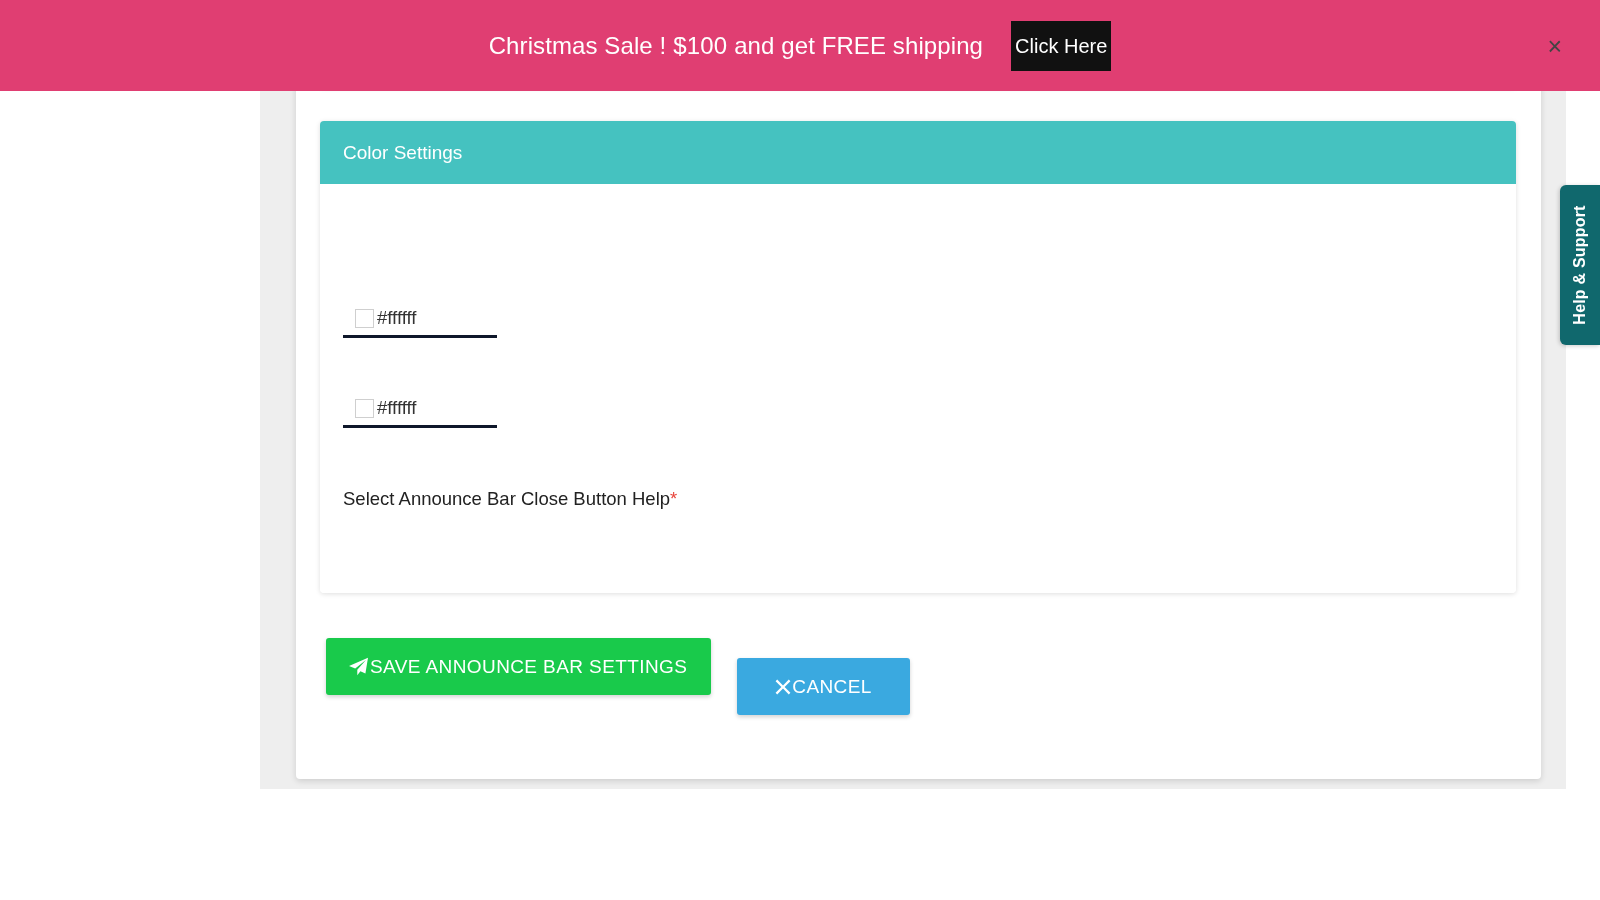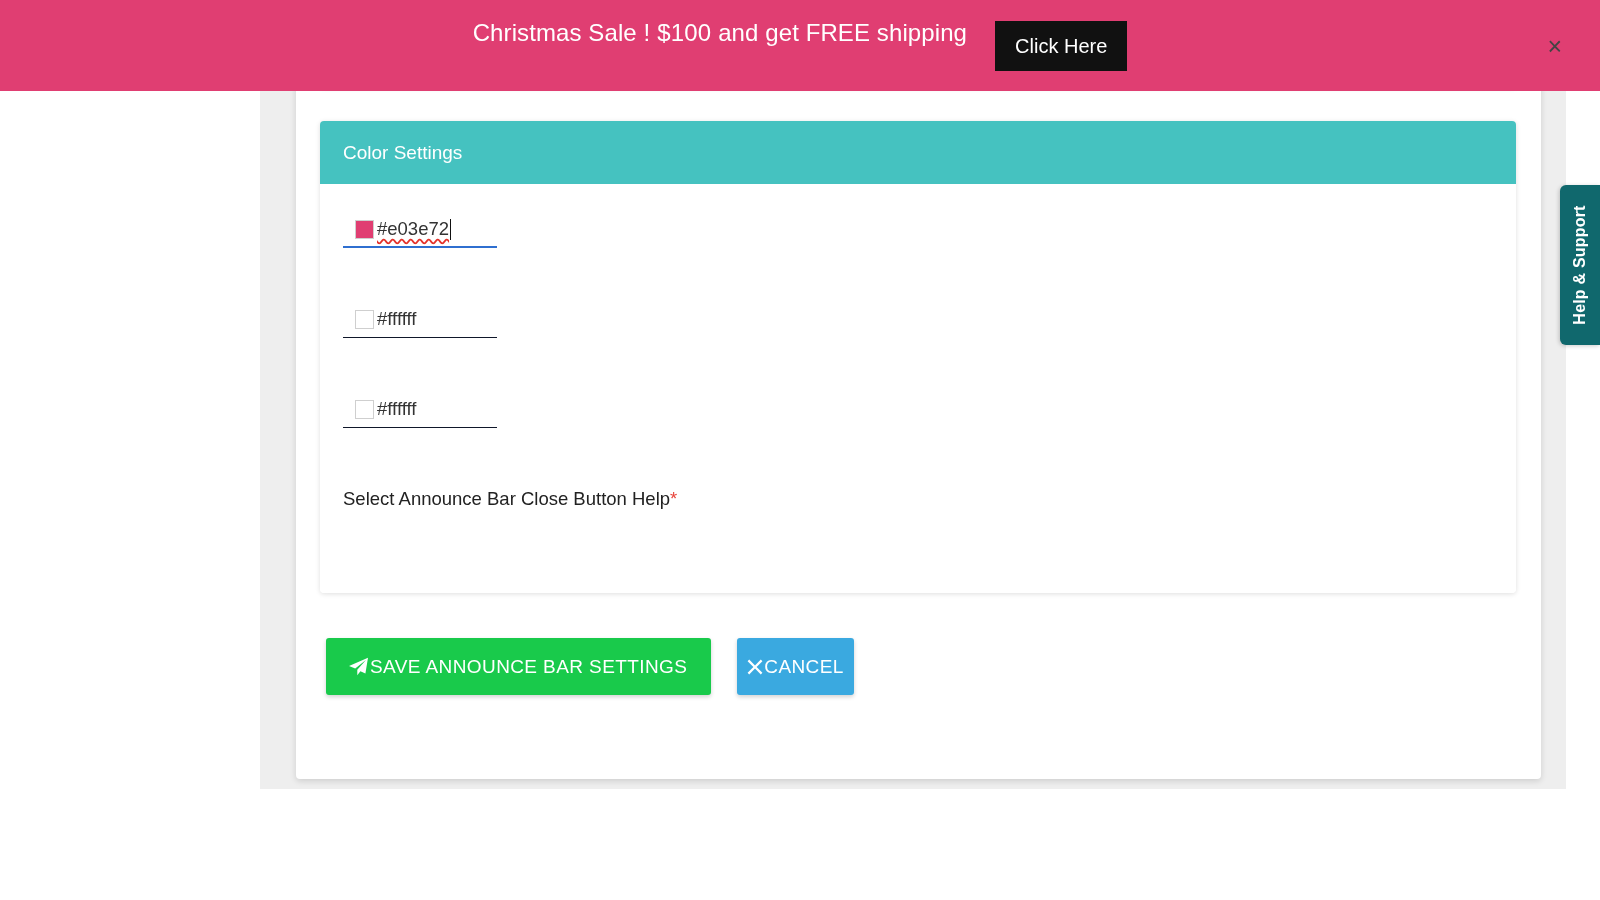--- a/index.html
+++ b/index.html
@@ -27,39 +27,40 @@
     width: 1600px;
     height: 91px;
     background: #e03e72;
     display: flex;
     align-items: center;
     justify-content: center;
     z-index: 50;
   }
   .announce-inner {
     display: flex;
+    align-items: center;
     gap: 16px;
   }
   .announce-text {
     color: #ffffff;
     font-size: 24px;
     line-height: 1;
     white-space: nowrap;
     letter-spacing: 0.1px;
   }
   .announce-part {
     color: #ffffff;
   }
   .announce-sep { display: inline-block; width: 7px; }
   .announce-cta {
     margin-left: 12px;
     background: #111111;
     color: #ffffff;
     font-size: 20px;
-    padding: 15px 20px;
+    padding: 15px 4px;
     border: none;
     cursor: pointer;
     line-height: 1;
     font-family: "Liberation Sans", sans-serif;
   }
   .announce-close {
     position: absolute;
     right: 38px;
     top: 50%;
     transform: translateY(-50%);
@@ -150,21 +151,21 @@
 
   .field-wrap {
     position: relative;
     width: 154px;
     padding-top: 6px;
   }
   .color-field {
     display: flex;
     align-items: center;
     height: 36px;
-    border-bottom: 1px solid #0f172a;
+    border-bottom: 3px solid #0f172a;
     padding-left: 12px;
   }
   .color-field.focused {
     border-bottom: 2px solid #2f6fd0;
   }
   .swatch {
     width: 19px;
     height: 19px;
     border: 1px solid #cfcfcf;
     flex: none;
@@ -212,21 +213,22 @@
     gap: 1px;
     font-family: "Liberation Sans", sans-serif;
     box-shadow: 0 2px 4px rgba(0,0,0,0.18);
   }
   .btn-save {
     background: #19ca4b;
     padding: 19px 24px 19px 22px;
   }
   .btn-cancel {
     background: #3aa9e0;
-    padding: 19px 10px;
+    padding: 19px 38px;
+    margin-top: 20px;
   }
   .btn-icon { display: inline-flex; align-items: center; }
 
   
   .help-tab {
     position: absolute;
     right: 0px;
     top: 185px;
     width: 40px;
     height: 160px;
@@ -259,27 +261,20 @@
 
       <div class="card-above"></div>
 
       <div class="panel">
         <div class="panel-header" style="background: rgb(69, 194, 192);">
           <span class="panel-header-title">Color Settings</span>
         </div>
         <div class="panel-body">
 
           <div class="form-row">
-            <div class="field-wrap">
-              <div class="color-field focused">
-                <span class="swatch" id="sw0" style="background: rgb(224, 62, 114);"></span>
-                <span class="hexval misspelled">#e03e72</span>
-                  <span class="caret"></span>
-              </div>
-            </div>
           </div>
 
           <div class="form-row">
             <div class="field-wrap">
               <div class="color-field">
                 <span class="swatch" id="sw1" style="background: rgb(255, 255, 255);"></span>
                 <span class="hexval">#ffffff</span>
               </div>
             </div>
           </div>

